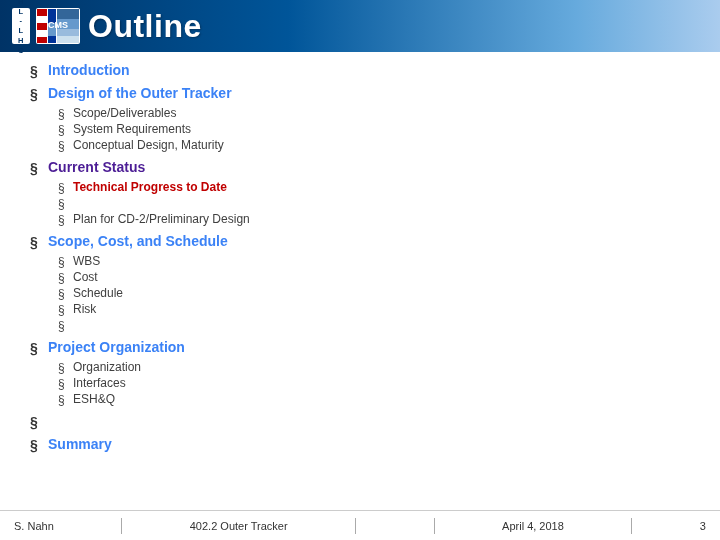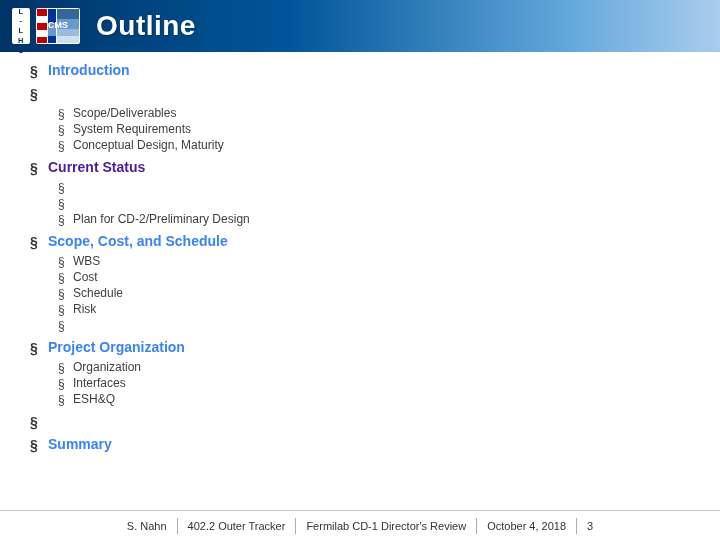--- a/index.html
+++ b/index.html
@@ -23,23 +23,23 @@
     }
 
     .logo-area {
       display: flex;
       align-items: center;
       gap: 6px;
     }
 
     .page-title {
       color: #fff;
-      font-size: 28px;
-      font-weight: bold;
-      margin-left: 16px;
+      font-size: 32px;
+      font-weight: bold;
+      margin-left: 8px;
       letter-spacing: 0.5px;
       text-shadow: 1px 1px 2px rgba(0,0,0,0.3);
     }
 
     
     .content {
       padding: 10px 30px 10px 30px;
       height: 458px;
       overflow: hidden;
     }
@@ -102,21 +102,21 @@
 
     
     .footer {
       position: absolute;
       bottom: 0;
       left: 0;
       right: 0;
       height: 30px;
       display: flex;
       align-items: center;
-      justify-content: center;
+      justify-content: space-between;
       padding: 0 14px;
       border-top: 1px solid #ccc;
       background: #fff;
       font-size: 11px;
       color: #333;
     }
 
     .footer-divider {
       border-left: 1px solid #aaa;
       height: 16px;
@@ -192,20 +192,21 @@
   <div id="outline-container">
       <div class="section-group">
         <div class="section-item">
           <span class="bullet-large">§</span>
           <span class="section-label">Introduction</span>
         </div>
       </div>
       <div class="section-group">
         <div class="section-item">
           <span class="bullet-large">§</span>
+          <span class="section-label">Design of the Outer Tracker</span>
         </div>
         <div class="sub-items">
           <div class="sub-item">
             <span class="bullet-small">§</span>
             <span class="sub-label">Scope/Deliverables</span>
           </div>
           <div class="sub-item">
             <span class="bullet-small">§</span>
             <span class="sub-label">System Requirements</span>
           </div>
@@ -216,20 +217,21 @@
         </div>
       </div>
       <div class="section-group">
         <div class="section-item">
           <span class="bullet-large">§</span>
           <span class="section-label highlight">Current Status</span>
         </div>
         <div class="sub-items">
           <div class="sub-item">
             <span class="bullet-small">§</span>
+            <span class="sub-label highlight">Technical Progress to Date</span>
           </div>
           <div class="sub-item">
             <span class="bullet-small">§</span>
           </div>
           <div class="sub-item">
             <span class="bullet-small">§</span>
             <span class="sub-label">Plan for CD-2/Preliminary Design</span>
           </div>
         </div>
       </div>
@@ -292,18 +294,17 @@
         </div>
       </div>
     </div>
 </div>
 
 <div class="footer">
   <span>S. Nahn</span>
   <div class="footer-divider"></div>
   <span>402.2 Outer Tracker</span>
   <div class="footer-divider"></div>
-  <span>Fermilab CD-1 Director's Review</span>
   <div class="footer-divider"></div>
-  <span>October 4, 2018</span>
+  <span>April 4, 2018</span>
   <div class="footer-divider"></div>
   <span>3</span>
 </div>
 
 </body></html>

